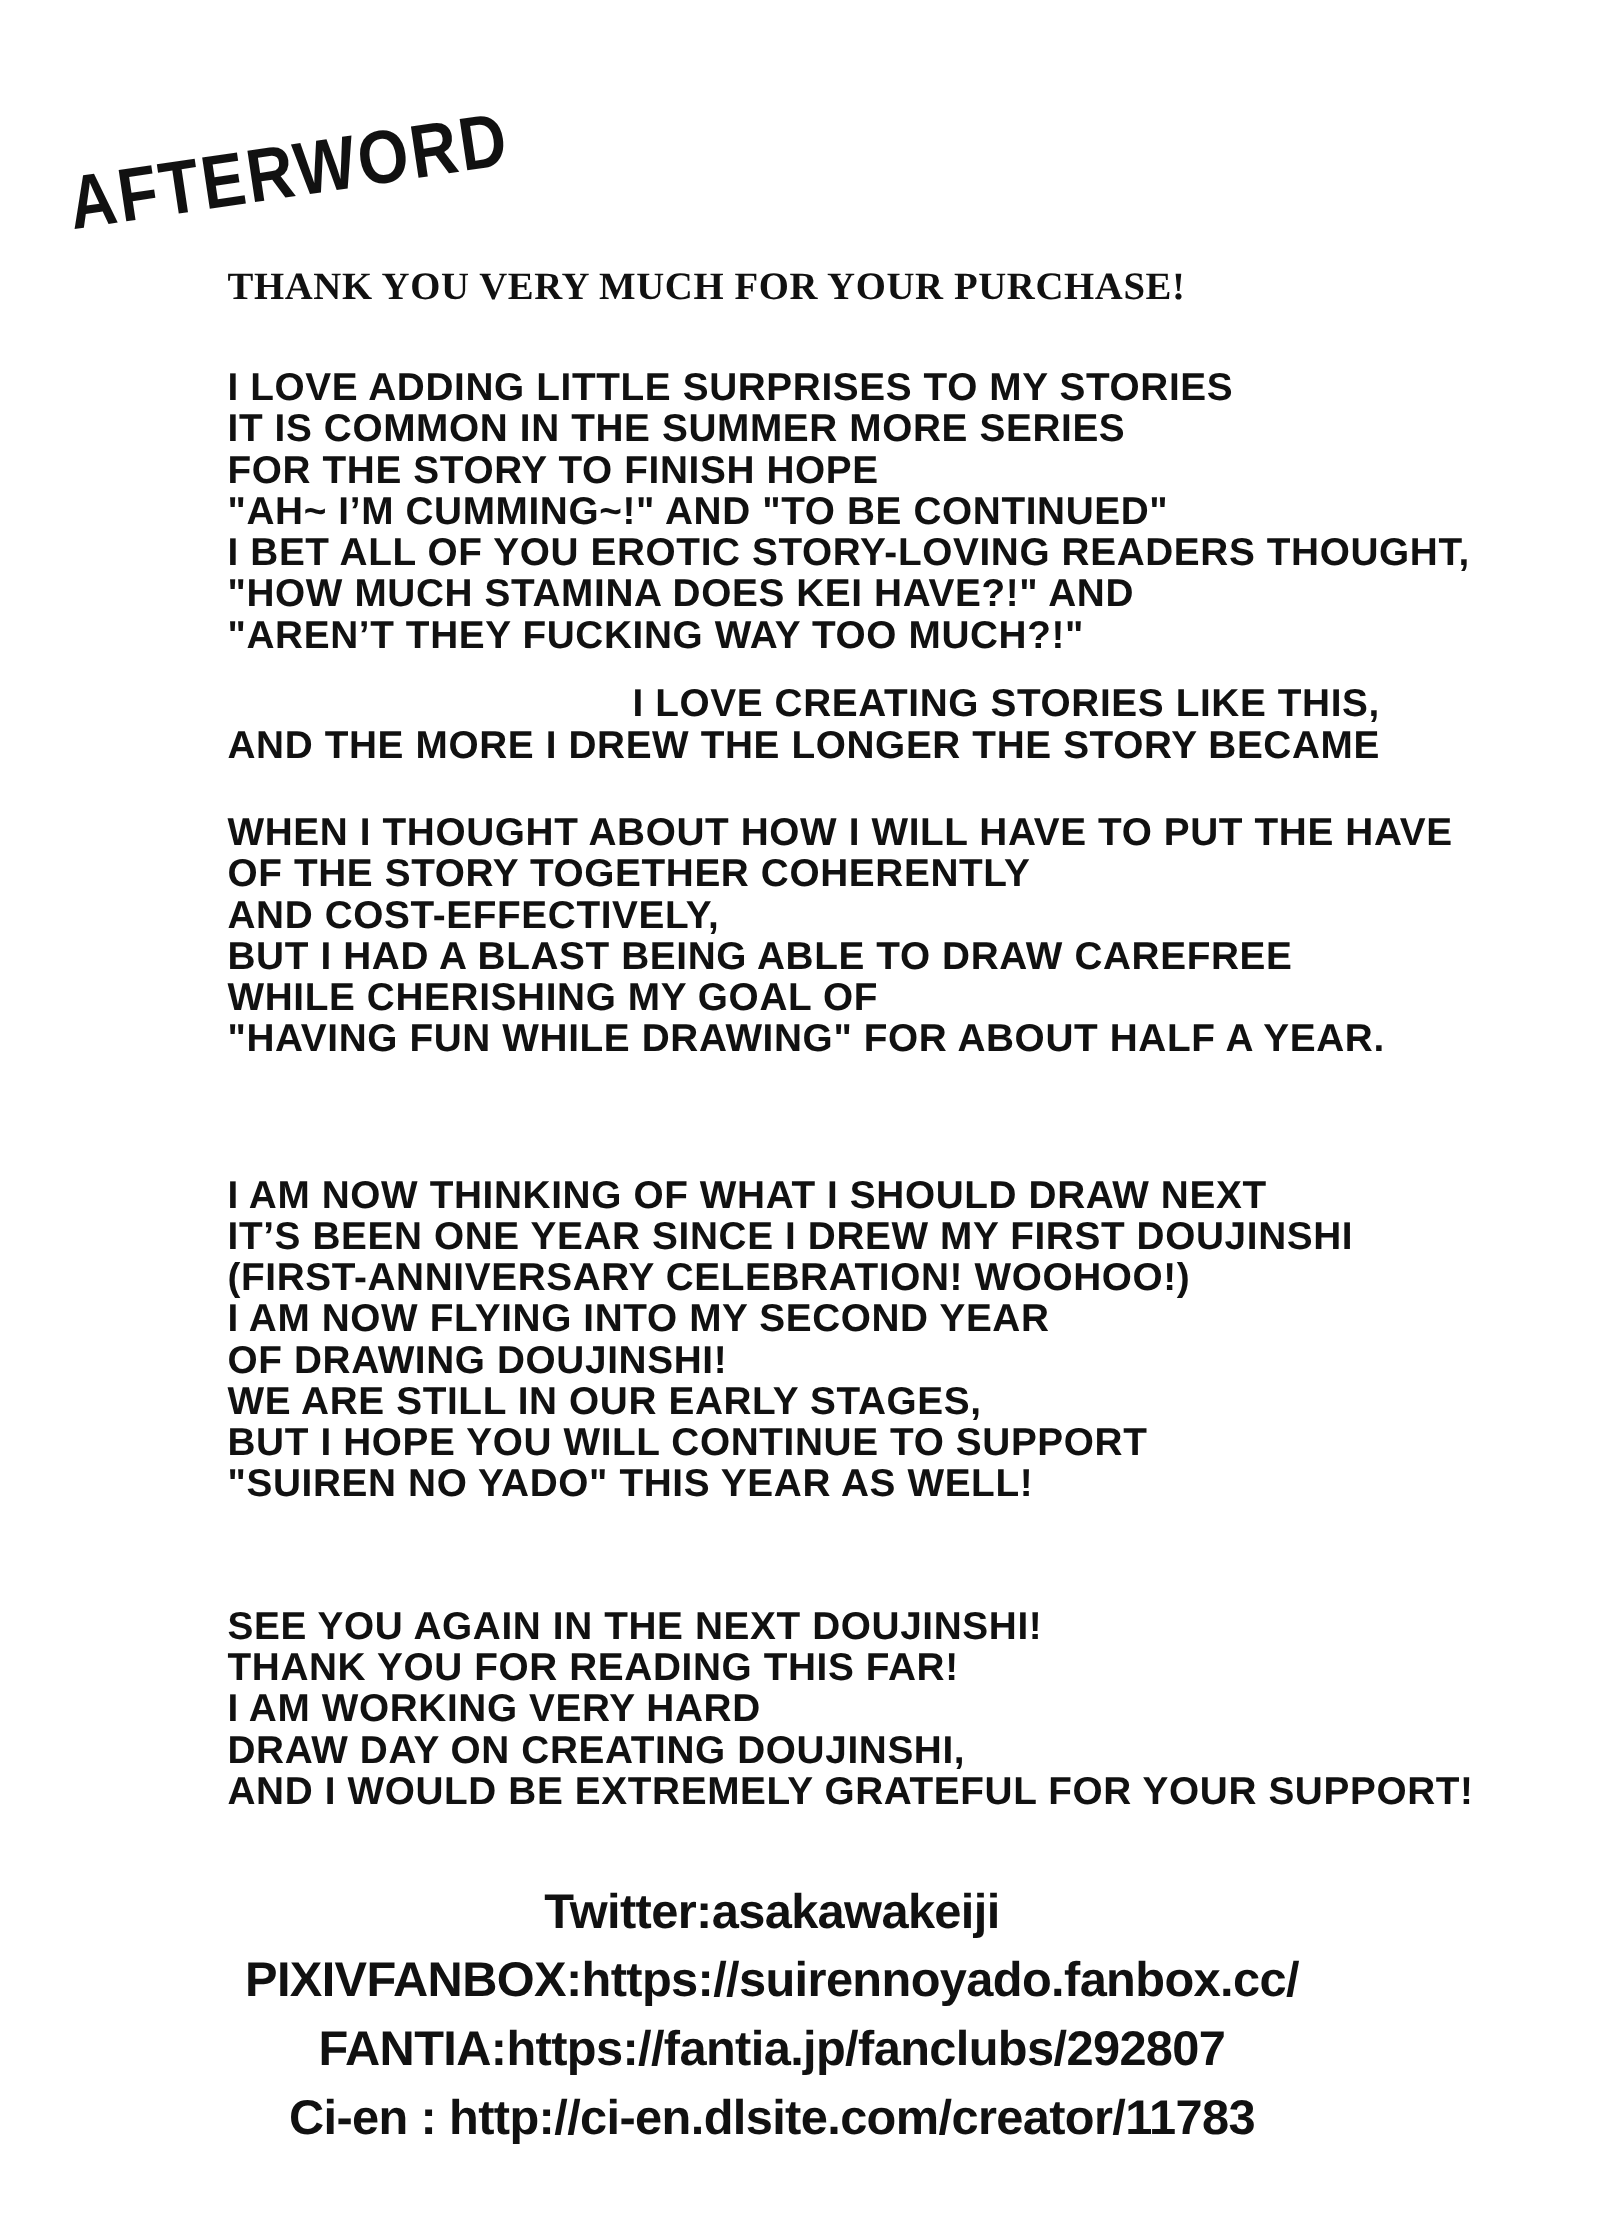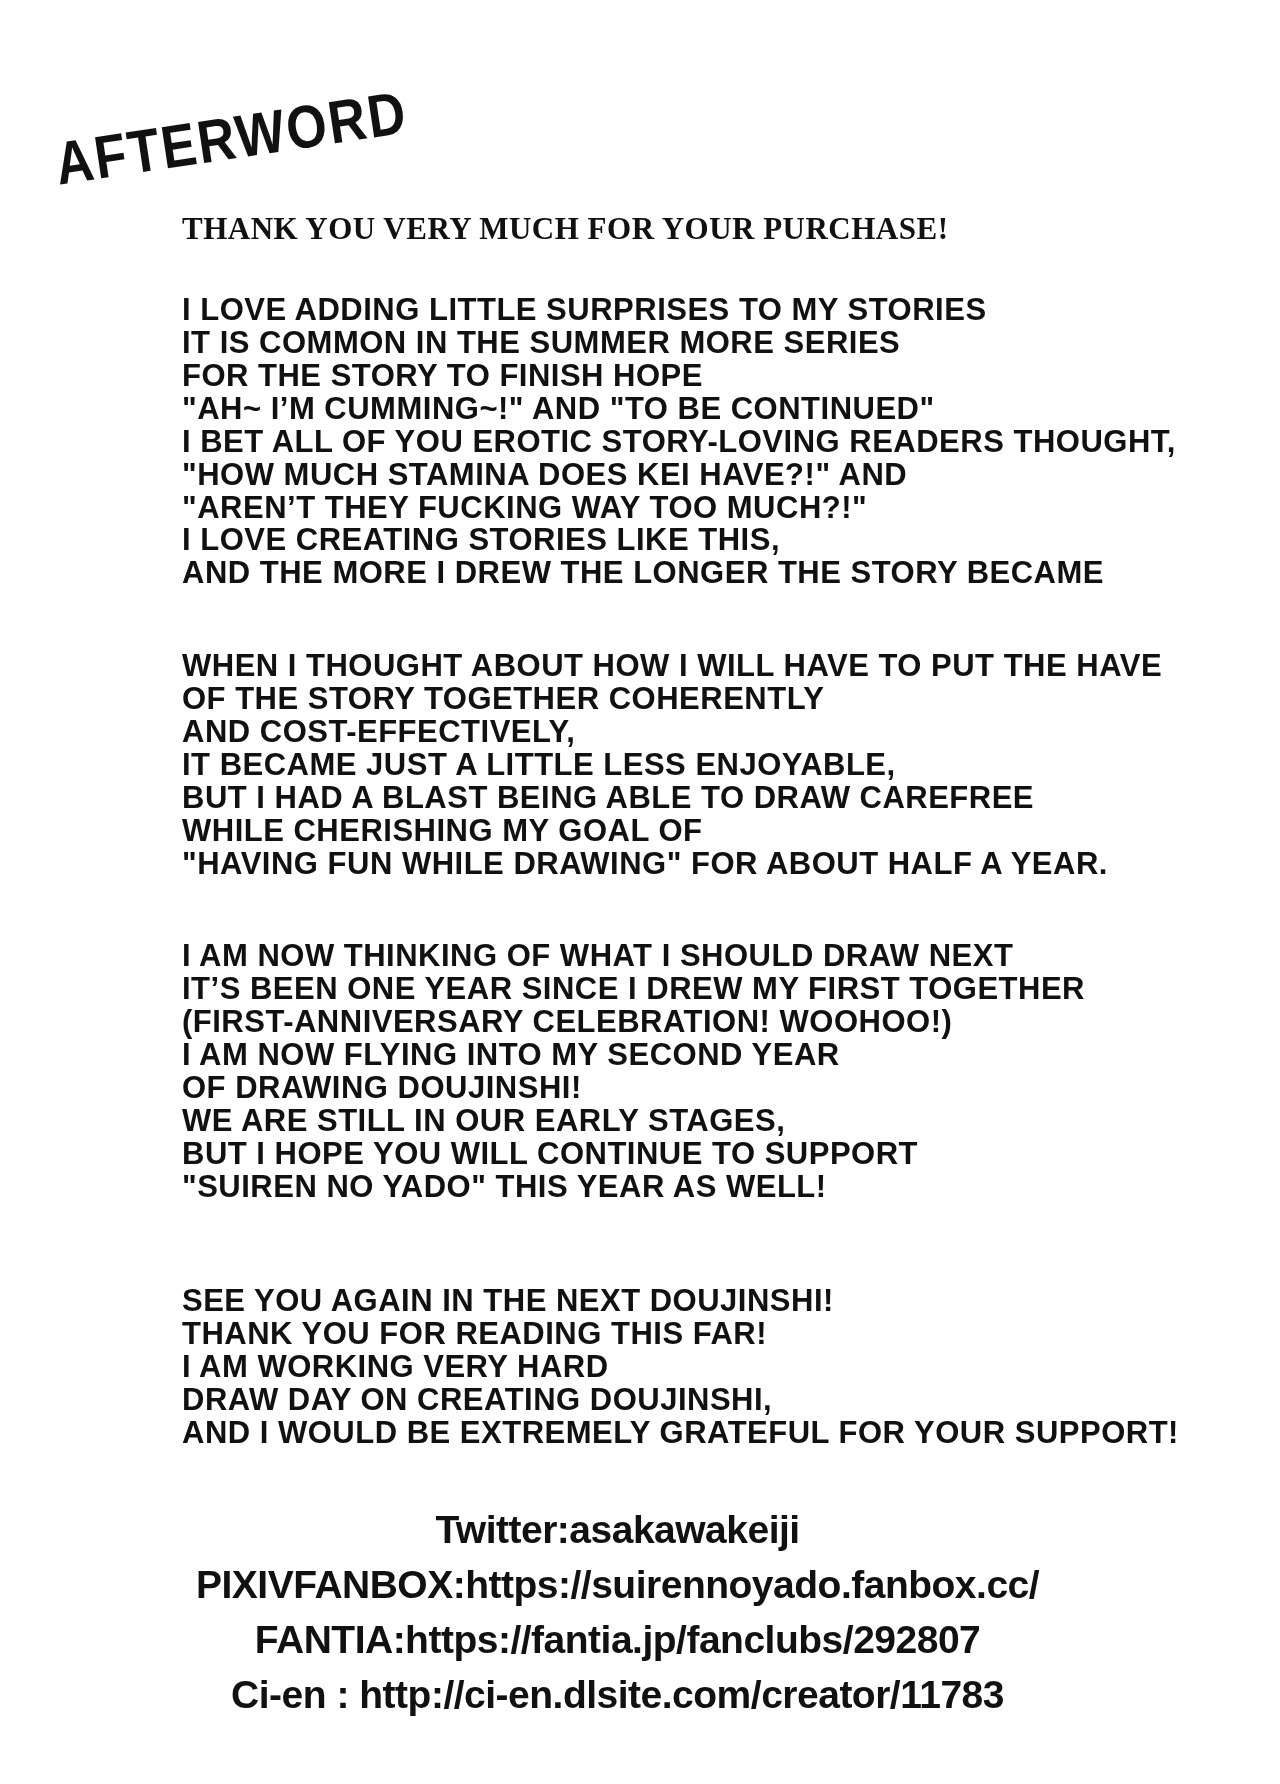--- a/index.html
+++ b/index.html
@@ -27,21 +27,21 @@
     position: absolute;
     left: 182px;
     font-size: 31px;
     font-weight: 700;
     line-height: 33px;
     letter-spacing: 0.5px;
     white-space: nowrap;
   }
   .p0 { top: 212px; font-family: Liberation Serif, serif; }
   .p1 { top: 293px; }
-  .p2 { top: 523px; }
+  .p2 { top: 546px; text-align: right; }
   .p3 { top: 649px; }
   .p4 { top: 939px; }
   .p5 { top: 1284px; }
   .links {
     position: absolute;
     left: 196px;
     top: 1502px;
     font-size: 39px;
     font-weight: 700;
     line-height: 55px;
@@ -75,29 +75,28 @@
 
   <div class="para p2">
     <div class="line">I LOVE CREATING STORIES LIKE THIS,</div>
     <div class="line">AND THE MORE I DREW THE LONGER THE STORY BECAME</div>
   </div>
 
   <div class="para p3">
     <div class="line">WHEN I THOUGHT ABOUT HOW I WILL HAVE TO PUT THE HAVE</div>
     <div class="line">OF THE STORY TOGETHER COHERENTLY</div>
     <div class="line">AND COST-EFFECTIVELY,</div>
-    <div class="line">IT BECAME JUST A LITTLE LESS ENJOYABLE,</div>
     <div class="line">BUT I HAD A BLAST BEING ABLE TO DRAW CAREFREE</div>
     <div class="line">WHILE CHERISHING MY GOAL OF</div>
     <div class="line">"HAVING FUN WHILE DRAWING" FOR ABOUT HALF A YEAR.</div>
   </div>
 
   <div class="para p4">
     <div class="line">I AM NOW THINKING OF WHAT I SHOULD DRAW NEXT</div>
-    <div class="line">IT’S BEEN ONE YEAR SINCE I DREW MY FIRST TOGETHER</div>
+    <div class="line">IT’S BEEN ONE YEAR SINCE I DREW MY FIRST DOUJINSHI</div>
     <div class="line">(FIRST-ANNIVERSARY CELEBRATION! WOOHOO!)</div>
     <div class="line">I AM NOW FLYING INTO MY SECOND YEAR</div>
     <div class="line">OF DRAWING DOUJINSHI!</div>
     <div class="line">WE ARE STILL IN OUR EARLY STAGES,</div>
     <div class="line">BUT I HOPE YOU WILL CONTINUE TO SUPPORT</div>
     <div class="line">"SUIREN NO YADO" THIS YEAR AS WELL!</div>
   </div>
 
   <div class="para p5">
     <div class="line">SEE YOU AGAIN IN THE NEXT DOUJINSHI!</div>

